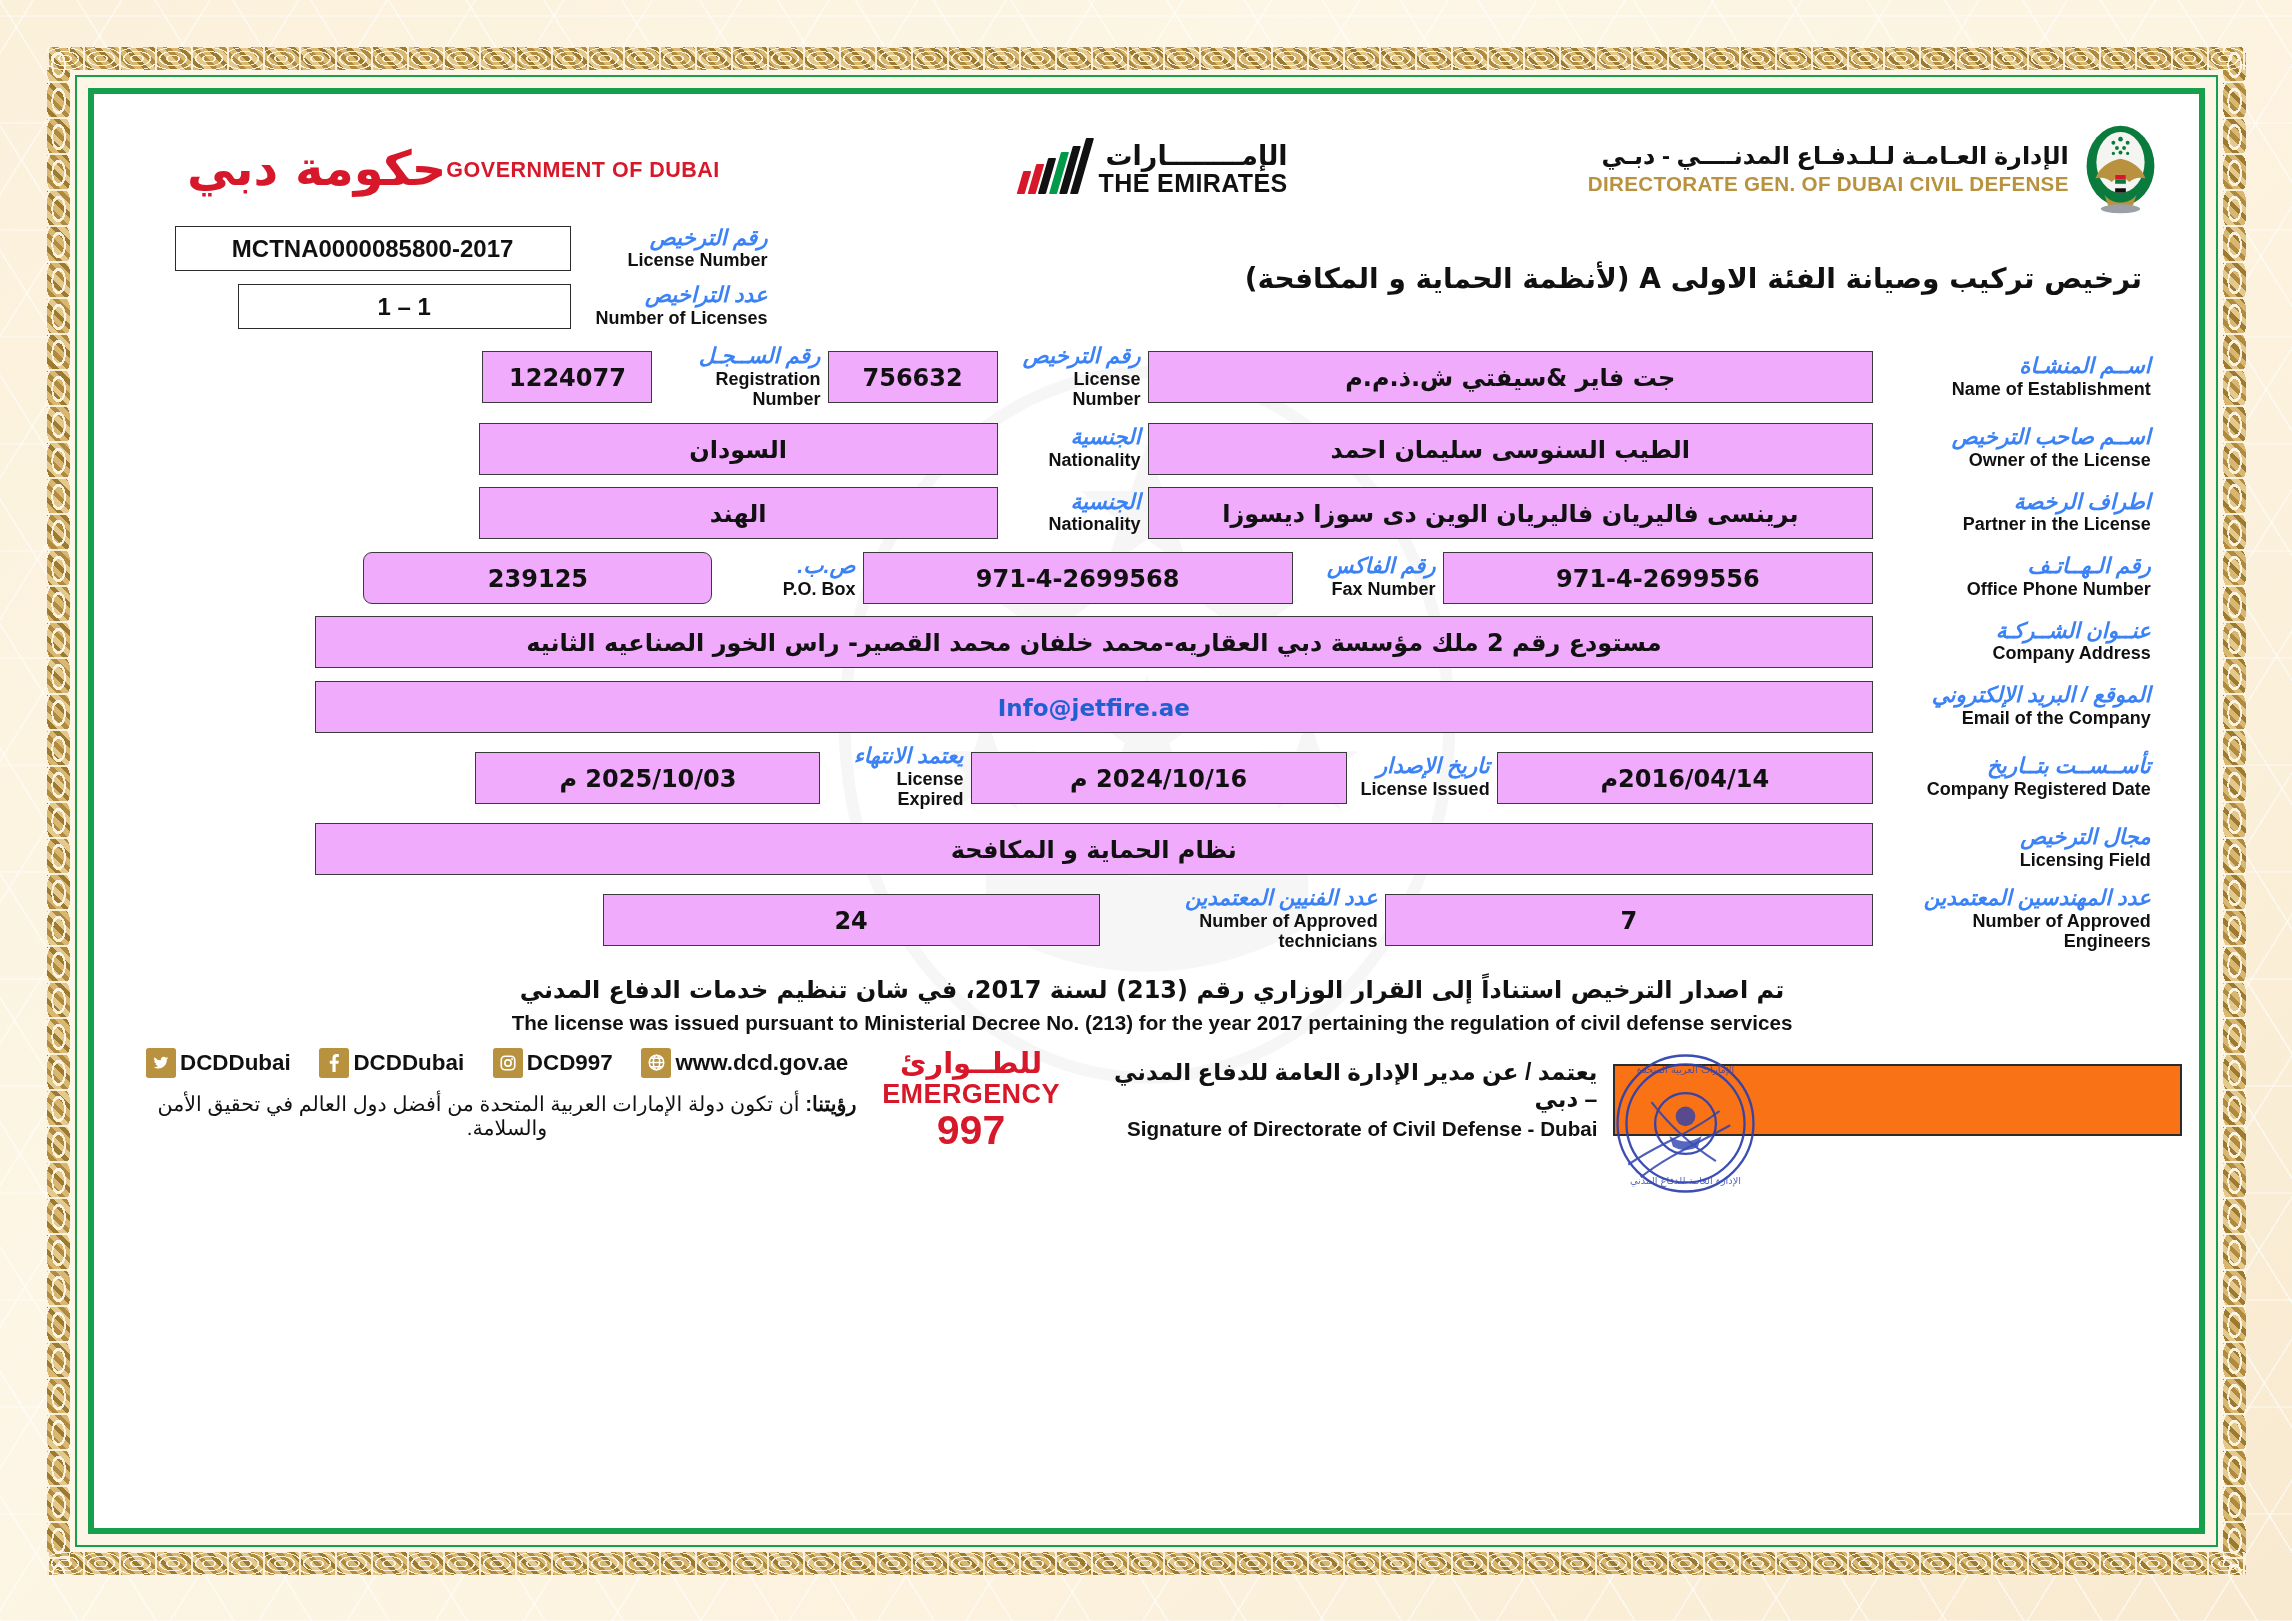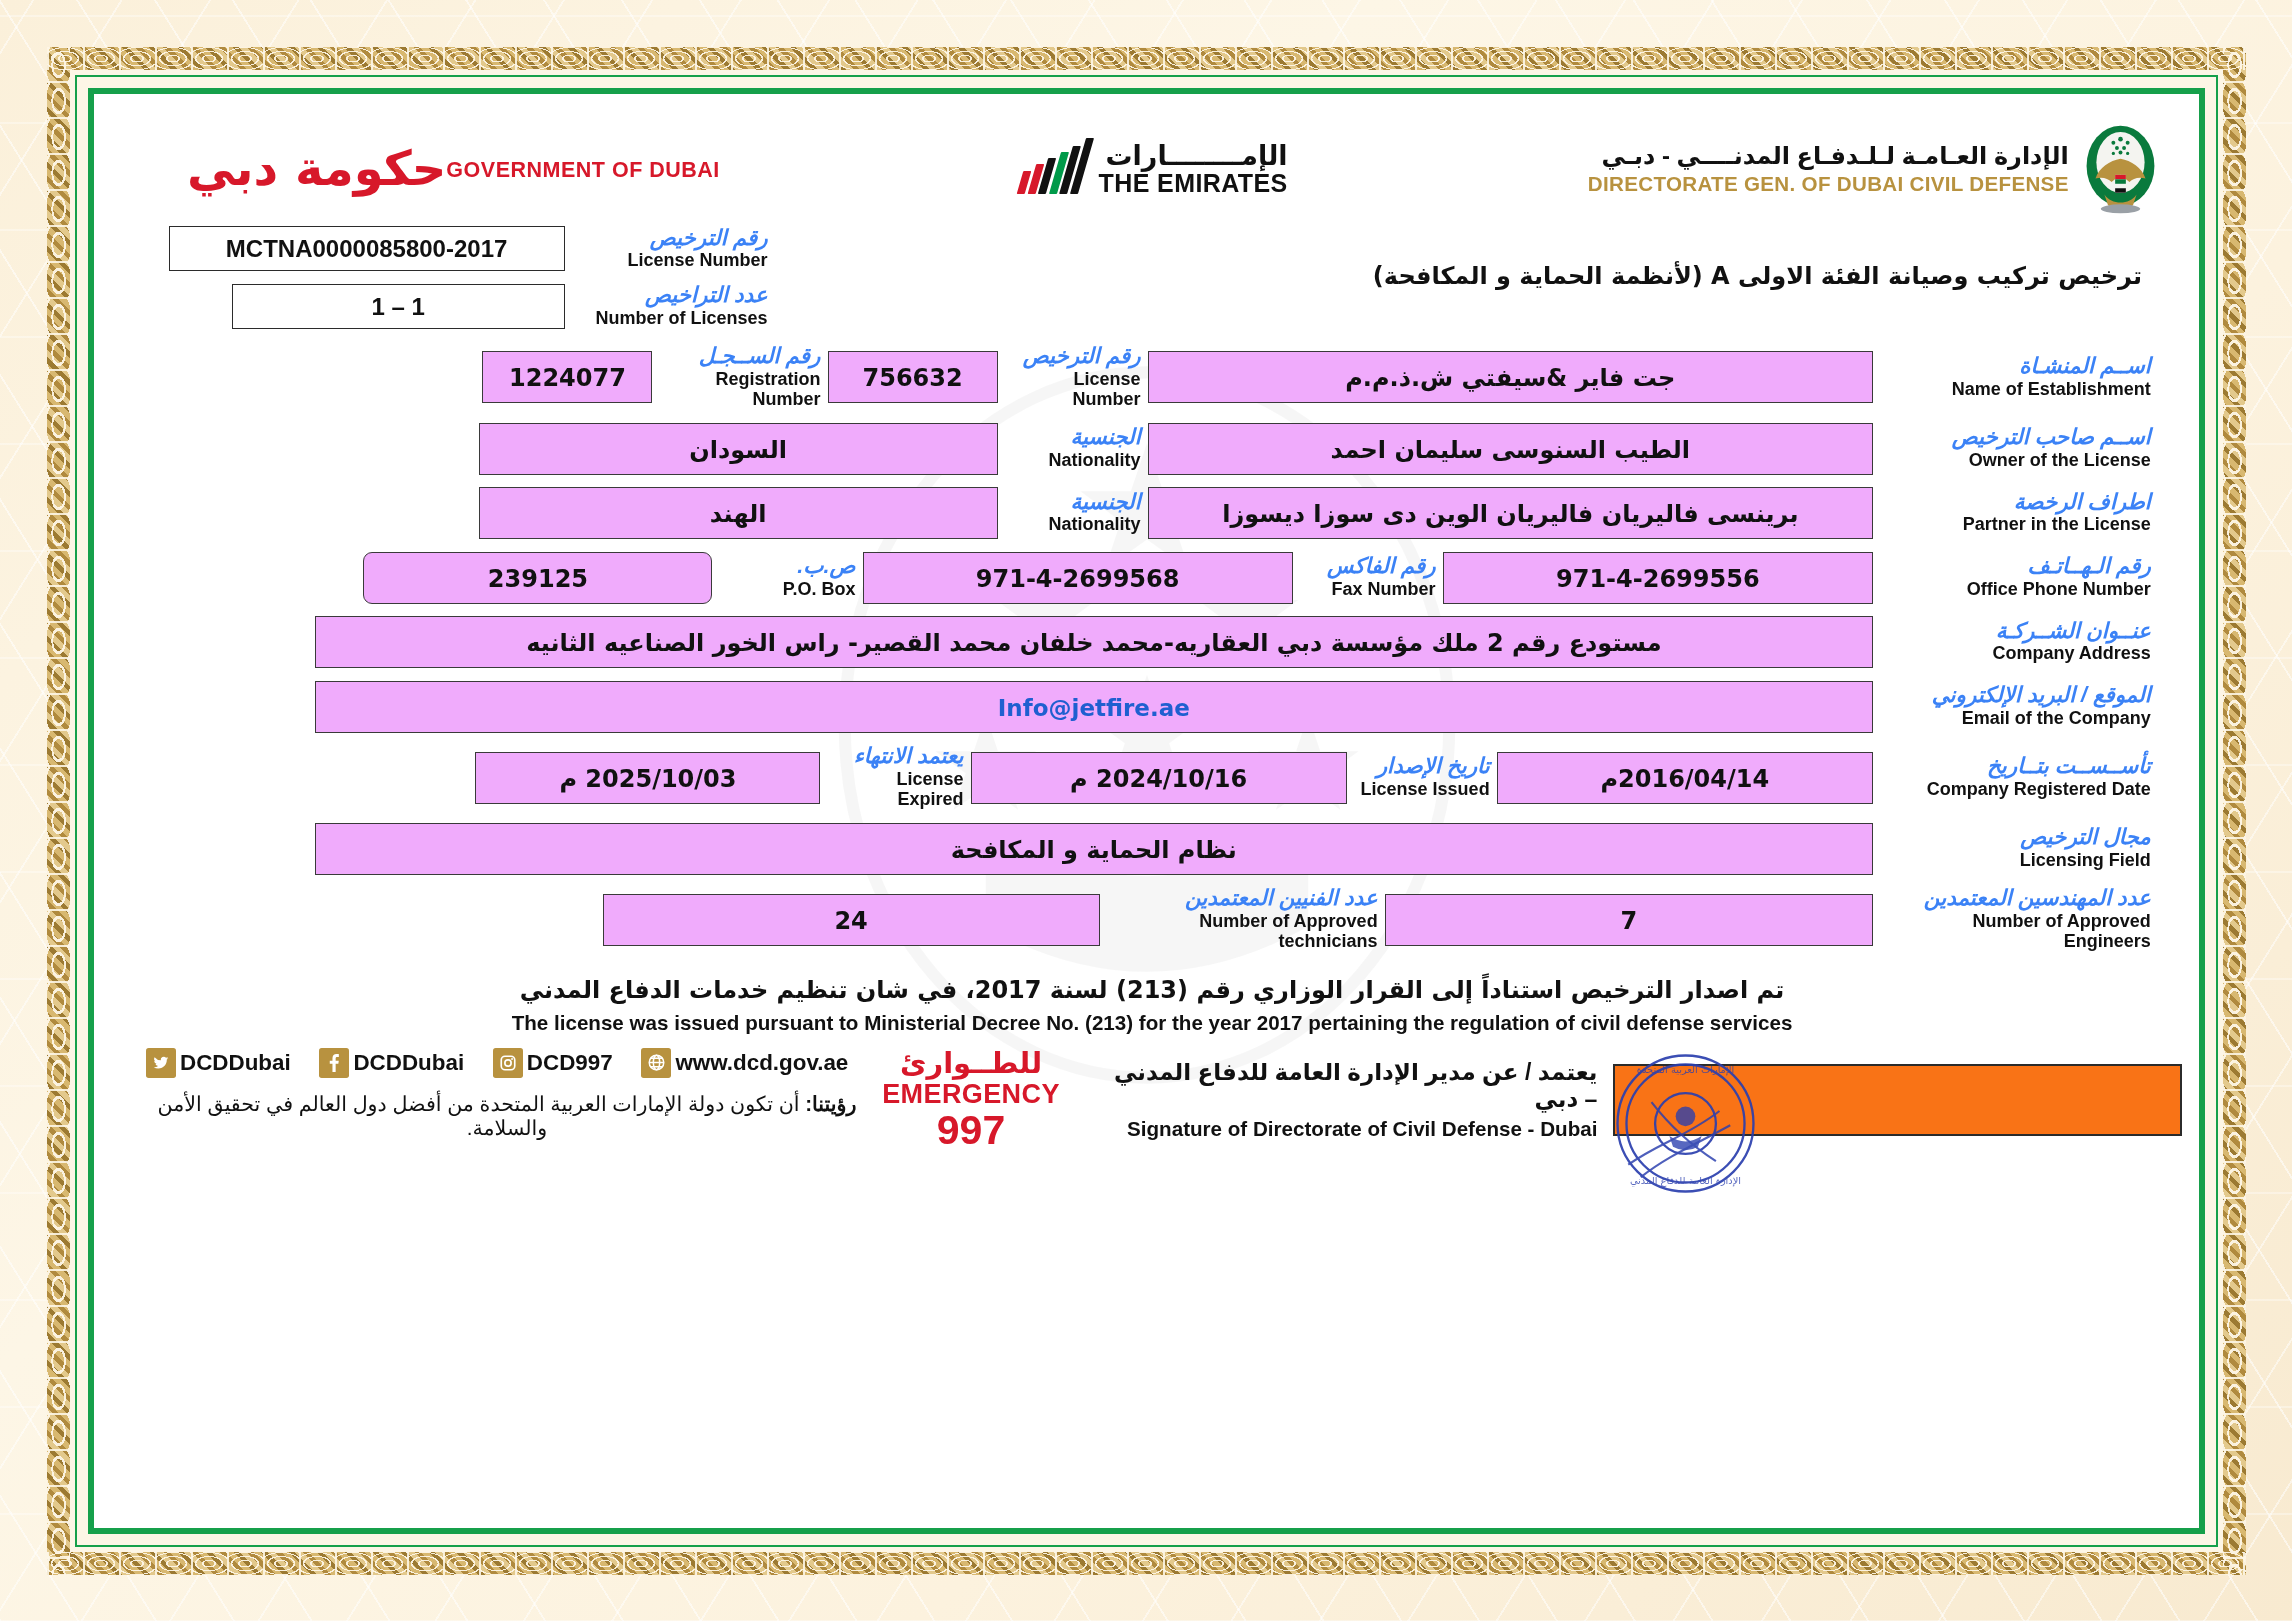--- a/index.html
+++ b/index.html
@@ -110,27 +110,27 @@
   .dcd-en{font-size:20.6px;color:#b8923f;font-weight:700;letter-spacing:0.3px;white-space:nowrap;margin-top:1.8px;}
   .uae-emblem{width:75px;height:93px;}
 
   
   .title-row{
     display:flex;align-items:flex-start;justify-content:space-between;
     padding:5.4px 41px 0 52px;
   }
   .cert-title{
     direction:rtl;text-align:right;
-    font-size:24px;font-weight:700;color:#111;
+    font-size:28px;font-weight:700;color:#111;
     font-family:"DejaVu Sans",sans-serif;
     margin-top:36px;flex:1;padding-right:16px;
     max-width:1209px;
   }
   .hdr-fields{width:627px;}
-  .hdr-field{display:flex;align-items:center;justify-content:flex-end;margin-bottom:12.5px;gap:6px;}
+  .hdr-field{display:flex;align-items:center;justify-content:flex-end;margin-bottom:12.5px;}
   .hdr-box{
     border:1.8px solid #2b2b2b;background:#fff;
     height:43px;line-height:43px;text-align:center;
     font-size:24px;font-weight:700;color:#111;
   }
   .hdr-box.license{width:394px;}
   .hdr-box.count{width:331px;}
   .hdr-lbl{
     width:197px;text-align:right;direction:rtl;padding-right:5.4px;
   }

